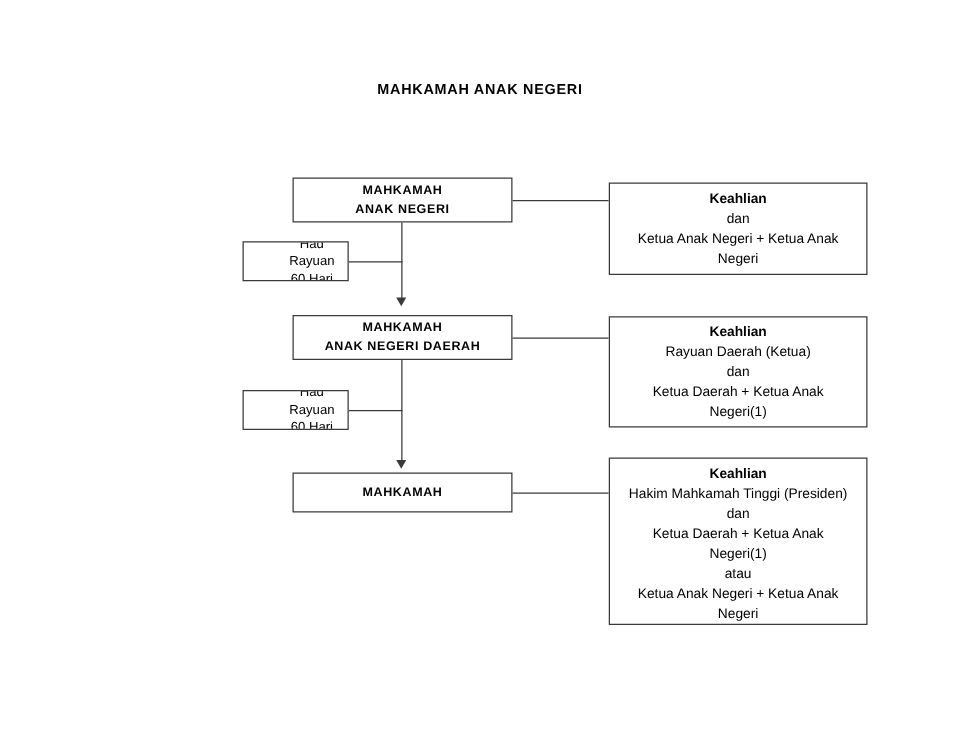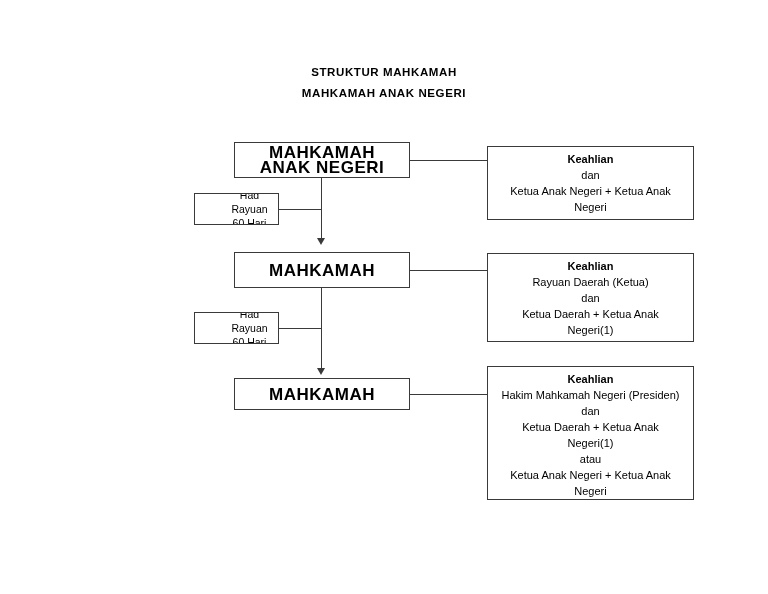--- a/index.html
+++ b/index.html
@@ -48,21 +48,21 @@
   }
 
   
   .main-box {
     display: flex;
     align-items: center;
     justify-content: center;
   }
   .main-box .main-text {
     text-align: center;
-    font-size: 17px;
+    font-size: 10px;
     font-weight: bold;
     letter-spacing: 0.5px;
     line-height: 15px;
   }
 
   
   .side-box {
     display: flex;
     align-items: center;
     justify-content: center;
@@ -109,21 +109,20 @@
     border-right: 4px solid transparent;
     border-top: 7px solid #3a3a3a;
   }
 </style>
 </head>
 <body>
 
 <div id="canvas">
 
   <div class="title-block">
-    <div class="title-line">STRUKTUR MAHKAMAH</div>
     <div class="title-line">MAHKAMAH ANAK NEGERI</div>
   </div>
 
   <div class="box main-box" style="left:234px; top:142px; width:176px; height:36px;">
     <div class="main-text">
       <div>MAHKAMAH</div>
       <div>ANAK NEGERI</div>
     </div>
   </div>
 
@@ -143,20 +142,21 @@
     <div class="side-text">
       <div>Had Rayuan</div>
       <div>60 Hari</div>
     </div>
   </div>
   <div class="hline" style="left:279px; top:209px; width:43px;"></div>
 
   <div class="box main-box" style="left:234px; top:252px; width:176px; height:36px;">
     <div class="main-text">
       <div>MAHKAMAH</div>
+      <div>ANAK NEGERI DAERAH</div>
     </div>
   </div>
 
   <div class="hline" style="left:410px; top:270px; width:77px;"></div>
 
   <div class="box detail-box" style="left:487px; top:253px; width:207px; height:89px;">
     <div class="detail-title">Keahlian</div>
     <div class="detail-line">Rayuan Daerah (Ketua)</div>
     <div class="detail-line">dan</div>
     <div class="detail-line">Ketua Daerah + Ketua Anak</div>
@@ -179,21 +179,21 @@
   <div class="box main-box" style="left:234px; top:378px; width:176px; height:32px;">
     <div class="main-text">
       <div>MAHKAMAH</div>
     </div>
   </div>
 
   <div class="hline" style="left:410px; top:394px; width:77px;"></div>
 
   <div class="box detail-box" style="left:487px; top:366px; width:207px; height:134px;">
     <div class="detail-title">Keahlian</div>
-    <div class="detail-line">Hakim Mahkamah Negeri (Presiden)</div>
+    <div class="detail-line">Hakim Mahkamah Tinggi (Presiden)</div>
     <div class="detail-line">dan</div>
     <div class="detail-line">Ketua Daerah + Ketua Anak</div>
     <div class="detail-line">Negeri(1)</div>
     <div class="detail-line">atau</div>
     <div class="detail-line">Ketua Anak Negeri + Ketua Anak</div>
     <div class="detail-line">Negeri</div>
     <div class="detail-line">dan</div>
 
   </div>
 

